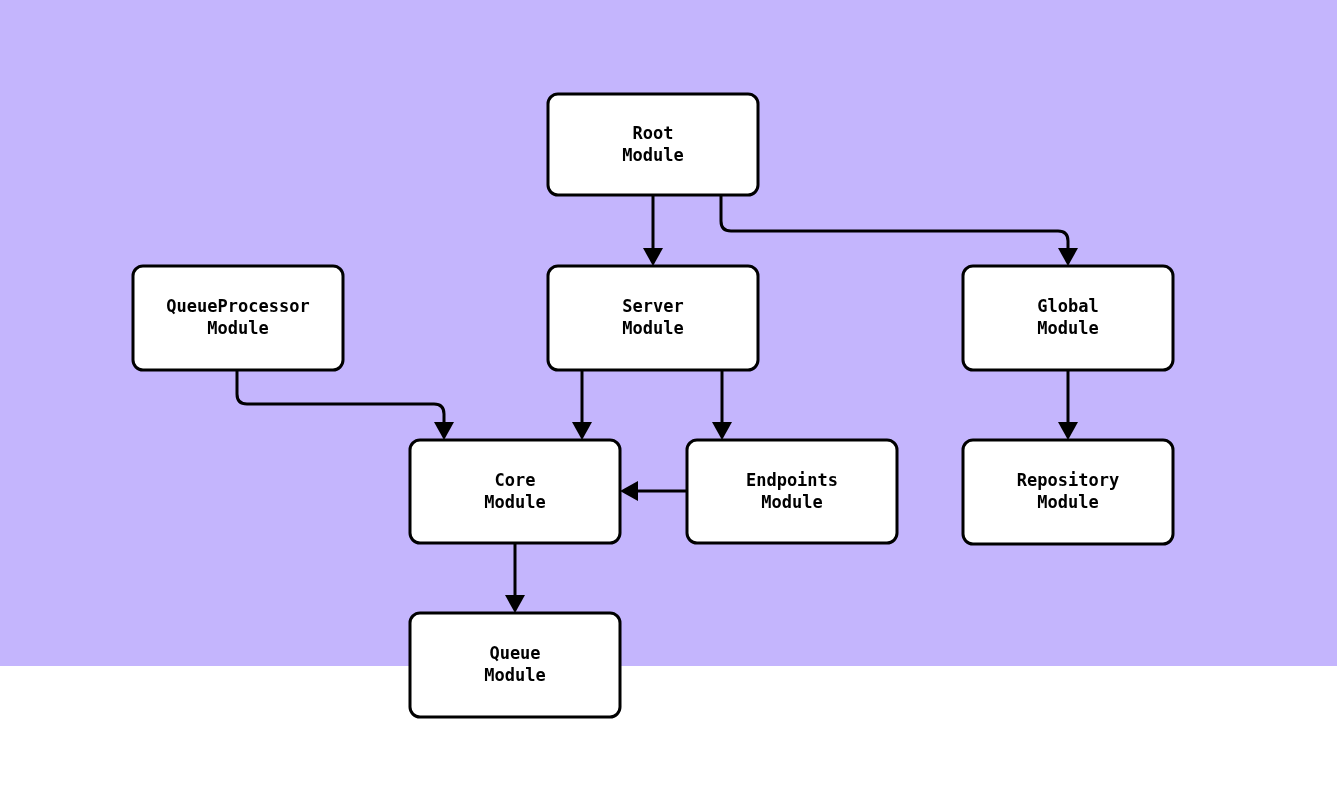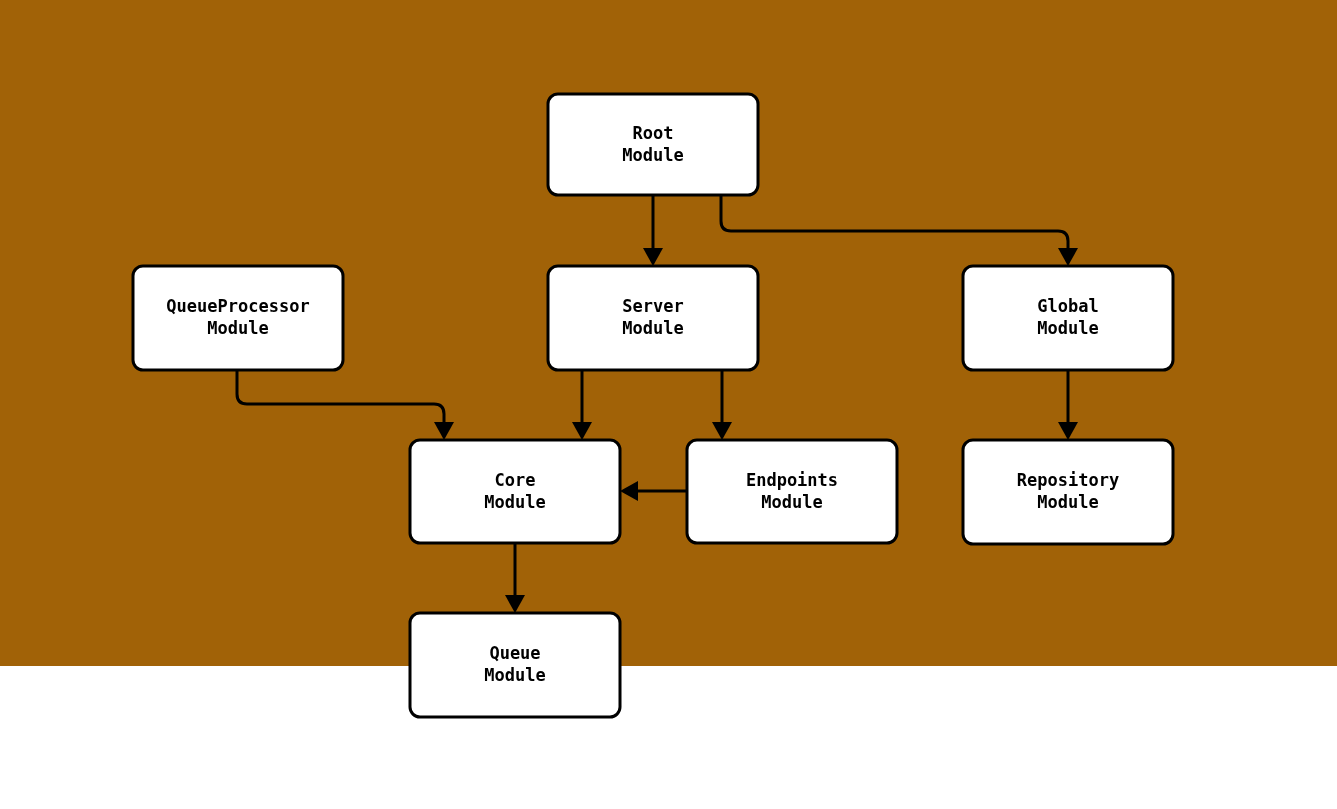--- a/index.html
+++ b/index.html
@@ -11,21 +11,21 @@
   body {
     width: 1337px;
     height: 809px;
     overflow: hidden;
     font-family: "DejaVu Sans Mono", "Liberation Mono", monospace;
   }
   #diagram-root {
     position: relative;
     width: 1337px;
     height: 666px;
-    background: #a16207;
+    background: #c4b5fd;
   }
   svg#diagram-canvas {
     display: block;
     width: 1337px;
     height: 809px;
   }
   .node-box {
     fill: #ffffff;
     stroke: #000000;
     stroke-width: 3;

